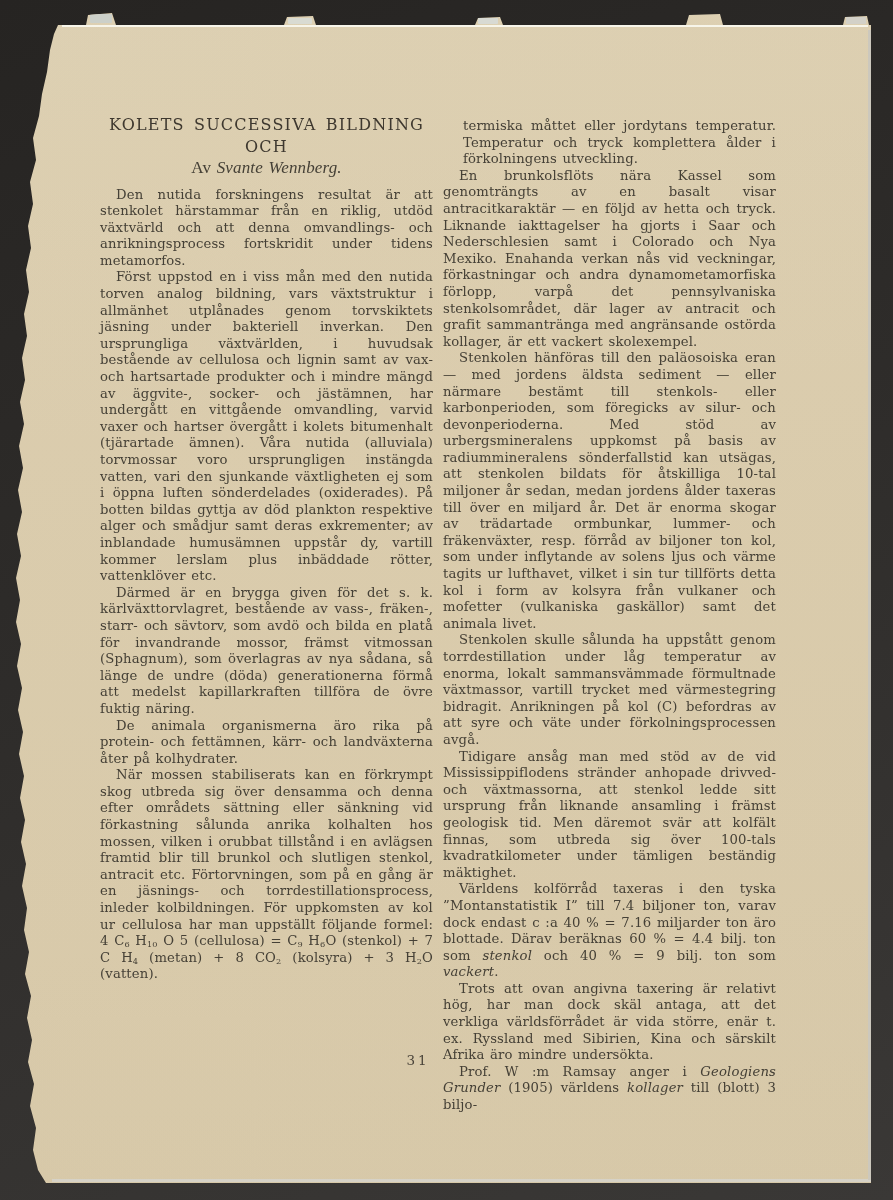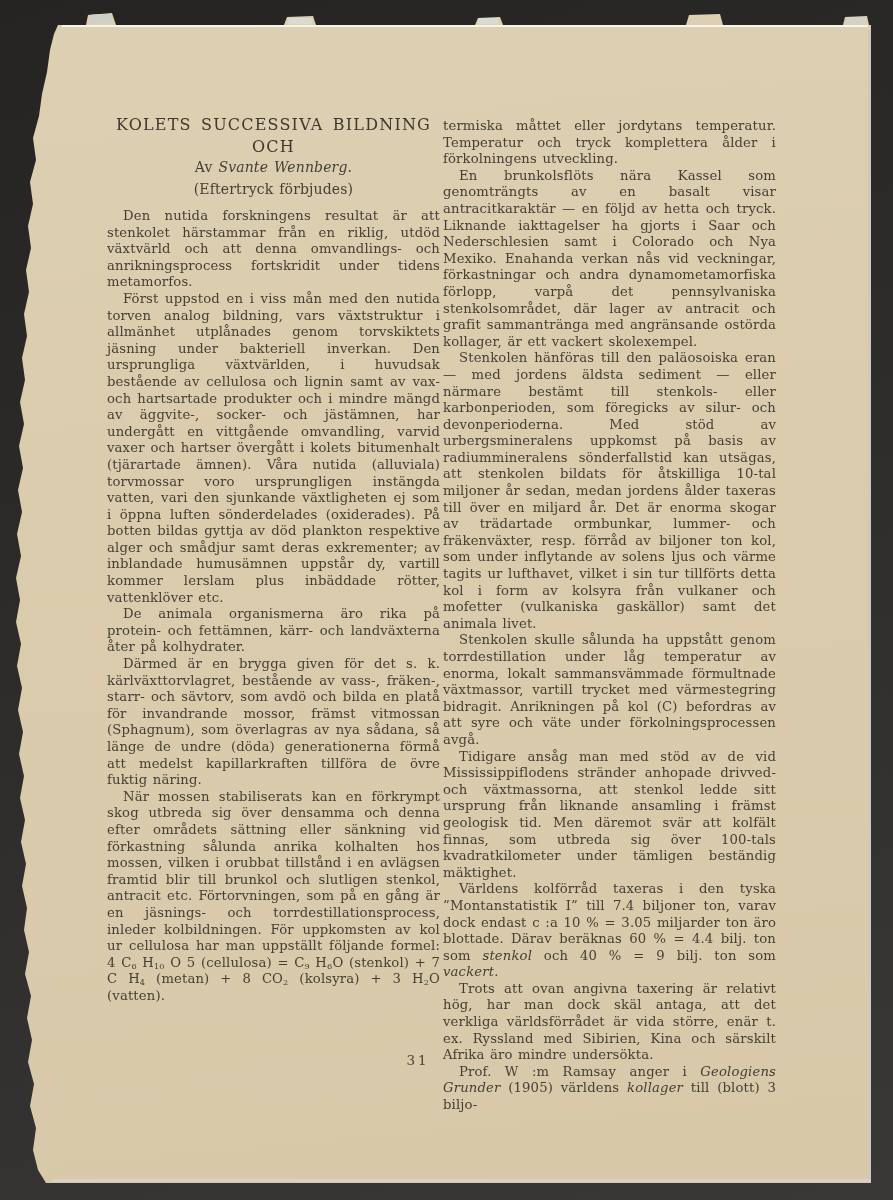--- a/index.html
+++ b/index.html
@@ -34,39 +34,39 @@
   .spot-4 { left: 846px; top: 17px; width: 20px; height: 7px; background: #d3d1c8; }
 
   .col {
     position: absolute;
     font-size: 13.2px;
     line-height: 16.6px;
     letter-spacing: 0.15px;
     word-spacing: 1.2px;
     text-align: justify;
   }
-  .col-left  { left: 100px; top: 114px; width: 333px; margin-left: 7px; }
+  .col-left  { left: 100px; top: 114px; width: 333px; }
   .col-right { left: 443px; top: 118px; width: 333px; }
 
   header { text-align: center; margin-bottom: 8px; }
   .title {
     font-size: 16px;
     line-height: 21.5px;
     letter-spacing: 1.2px;
     word-spacing: 3px;
     color: #3e382f;
   }
-  .byline { font-size: 14px; line-height: 21.5px; }
+  .byline { font-size: 17px; line-height: 21.5px; font-family: Liberation Serif, serif; }
   .notice { font-size: 14px; line-height: 21.5px; }
 
   .paras p.par {
     margin: 0;
     text-indent: 16px;
   }
-  .paras p.par.cont { text-indent: 0; }
+  .paras p.par.cont { text-indent: 0; margin-left: 20px; }
   sub { font-size: 0.62em; line-height: 0; vertical-align: -0.25em; }
   i { font-style: italic; }
 
   .page-number {
     position: absolute;
     left: 398px; top: 1052px;
     width: 40px;
     text-align: center;
     font-size: 13.5px;
     letter-spacing: 3px;
@@ -84,39 +84,38 @@
     <div class="edge edge-right"></div>
     <div class="spot spot-1"></div>
     <div class="spot spot-2"></div>
     <div class="spot spot-3"></div>
     <div class="spot spot-4"></div>
 
     <div class="col col-left">
       <header>
         <div class="title">KOLETS SUCCESSIVA BILDNING OCH</div>
         <div class="byline"><span>Av </span><i>Svante Wennberg.</i></div>
-        <div class="notice">(Eftertryck förbjudes)</div>
       </header>
       <div class="paras">
           <p class="par"><span>Den nutida forskningens resultat är att stenkolet härstammar från en riklig, utdöd växtvärld och att denna omvandlings- och anrikningsprocess fortskridit under tidens metamorfos.</span></p>
           <p class="par"><span>Först uppstod en i viss mån med den nutida torven analog bildning, vars växtstruktur i allmänhet utplånades genom torvskiktets jäsning under bakteriell inverkan. Den ursprungliga växtvärlden, i huvudsak bestående av cellulosa och lignin samt av vax- och hartsartade produkter och i mindre mängd av äggvite-, socker- och jästämnen, har undergått en vittgående omvandling, varvid vaxer och hartser övergått i kolets bitumenhalt (tjärartade ämnen). Våra nutida (alluviala) torvmossar voro ursprungligen instängda vatten, vari den sjunkande växtligheten ej som i öppna luften sönderdelades (oxiderades). På botten bildas gyttja av död plankton respektive alger och smådjur samt deras exkrementer; av inblandade humusämnen uppstår dy, vartill kommer lerslam plus inbäddade rötter, vattenklöver etc.</span></p>
+          <p class="par"><span>Därmed är en brygga given för det s. k. kärlväxttorvlagret, bestående av vass-, fräken-, starr- och sävtorv, som avdö och bilda en platå för invandrande mossor, främst vitmossan (Sphagnum), som överlagras av nya sådana, så länge de undre (döda) generationerna förmå att medelst kapillarkraften tillföra de övre fuktig näring.</span></p>
           <p class="par"><span>De animala organismerna äro rika på protein- och fettämnen, kärr- och landväxterna åter på kolhydrater.</span></p>
-          <p class="par"><span>Därmed är en brygga given för det s. k. kärlväxttorvlagret, bestående av vass-, fräken-, starr- och sävtorv, som avdö och bilda en platå för invandrande mossor, främst vitmossan (Sphagnum), som överlagras av nya sådana, så länge de undre (döda) generationerna förmå att medelst kapillarkraften tillföra de övre fuktig näring.</span></p>
           <p class="par"><span>När mossen stabiliserats kan en förkrympt skog utbreda sig över densamma och denna efter områdets sättning eller sänkning vid förkastning sålunda anrika kolhalten hos mossen, vilken i orubbat tillstånd i en avlägsen framtid blir till brunkol och slutligen stenkol, antracit etc. Förtorvningen, som på en gång är en jäsnings- och torrdestillationsprocess, inleder kolbildningen. För uppkomsten av kol ur cellulosa har man uppställt följande formel: 4 C</span><sub>6</sub><span> H</span><sub>10</sub><span> O 5 (cellulosa) = C</span><sub>9</sub><span> H</span><sub>6</sub><span>O (stenkol) + 7 C H</span><sub>4</sub><span> (metan) + 8 CO</span><sub>2</sub><span> (kolsyra) + 3 H</span><sub>2</sub><span>O (vatten).</span></p>
         </div>
     </div>
 
     <div class="col col-right">
       <div class="paras">
           <p class="par cont"><span>termiska måttet eller jordytans temperatur. Temperatur och tryck komplettera ålder i förkolningens utveckling.</span></p>
           <p class="par"><span>En brunkolsflöts nära Kassel som genomträngts av en basalt visar antracitkaraktär — en följd av hetta och tryck. Liknande iakttagelser ha gjorts i Saar och Nederschlesien samt i Colorado och Nya Mexiko. Enahanda verkan nås vid veckningar, förkastningar och andra dynamometamorfiska förlopp, varpå det pennsylvaniska stenkolsområdet, där lager av antracit och grafit sammantränga med angränsande ostörda kollager, är ett vackert skolexempel.</span></p>
           <p class="par"><span>Stenkolen hänföras till den paläosoiska eran — med jordens äldsta sediment — eller närmare bestämt till stenkols- eller karbonperioden, som föregicks av silur- och devonperioderna. Med stöd av urbergsmineralens uppkomst på basis av radiummineralens sönderfallstid kan utsägas, att stenkolen bildats för åtskilliga 10-tal miljoner år sedan, medan jordens ålder taxeras till över en miljard år. Det är enorma skogar av trädartade ormbunkar, lummer- och fräkenväxter, resp. förråd av biljoner ton kol, som under inflytande av solens ljus och värme tagits ur lufthavet, vilket i sin tur tillförts detta kol i form av kolsyra från vulkaner och mofetter (vulkaniska gaskällor) samt det animala livet.</span></p>
           <p class="par"><span>Stenkolen skulle sålunda ha uppstått genom torrdestillation under låg temperatur av enorma, lokalt sammansvämmade förmultnade växtmassor, vartill trycket med värmestegring bidragit. Anrikningen på kol (C) befordras av att syre och väte under förkolningsprocessen avgå.</span></p>
           <p class="par"><span>Tidigare ansåg man med stöd av de vid Mississippiflodens stränder anhopade drivved- och växtmassorna, att stenkol ledde sitt ursprung från liknande ansamling i främst geologisk tid. Men däremot svär att kolfält finnas, som utbreda sig över 100-tals kvadratkilometer under tämligen beständig mäktighet.</span></p>
-          <p class="par"><span>Världens kolförråd taxeras i den tyska ”Montanstatistik I” till 7.4 biljoner ton, varav dock endast c :a 10 % = 3.05 miljarder ton äro blottade. Därav beräknas 60 % = 4.4 bilj. ton som </span><i>stenkol</i><span> och 40 % = 9 bilj. ton som </span><i>vackert</i><span>.</span></p>
+          <p class="par"><span>Världens kolförråd taxeras i den tyska ”Montanstatistik I” till 7.4 biljoner ton, varav dock endast c :a 40 % = 7.16 miljarder ton äro blottade. Därav beräknas 60 % = 4.4 bilj. ton som </span><i>stenkol</i><span> och 40 % = 9 bilj. ton som </span><i>vackert</i><span>.</span></p>
           <p class="par"><span>Trots att ovan angivna taxering är relativt hög, har man dock skäl antaga, att det verkliga världsförrådet är vida större, enär t. ex. Ryssland med Sibirien, Kina och särskilt Afrika äro mindre undersökta.</span></p>
           <p class="par"><span>Prof. W :m Ramsay anger i </span><i>Geologiens Grunder</i><span> (1905) världens </span><i>kollager</i><span> till (blott) 3 biljo-</span></p>
         </div>
     </div>
 
     <div class="page-number">31</div>
   </div>
 </div>
 
 </body></html>

